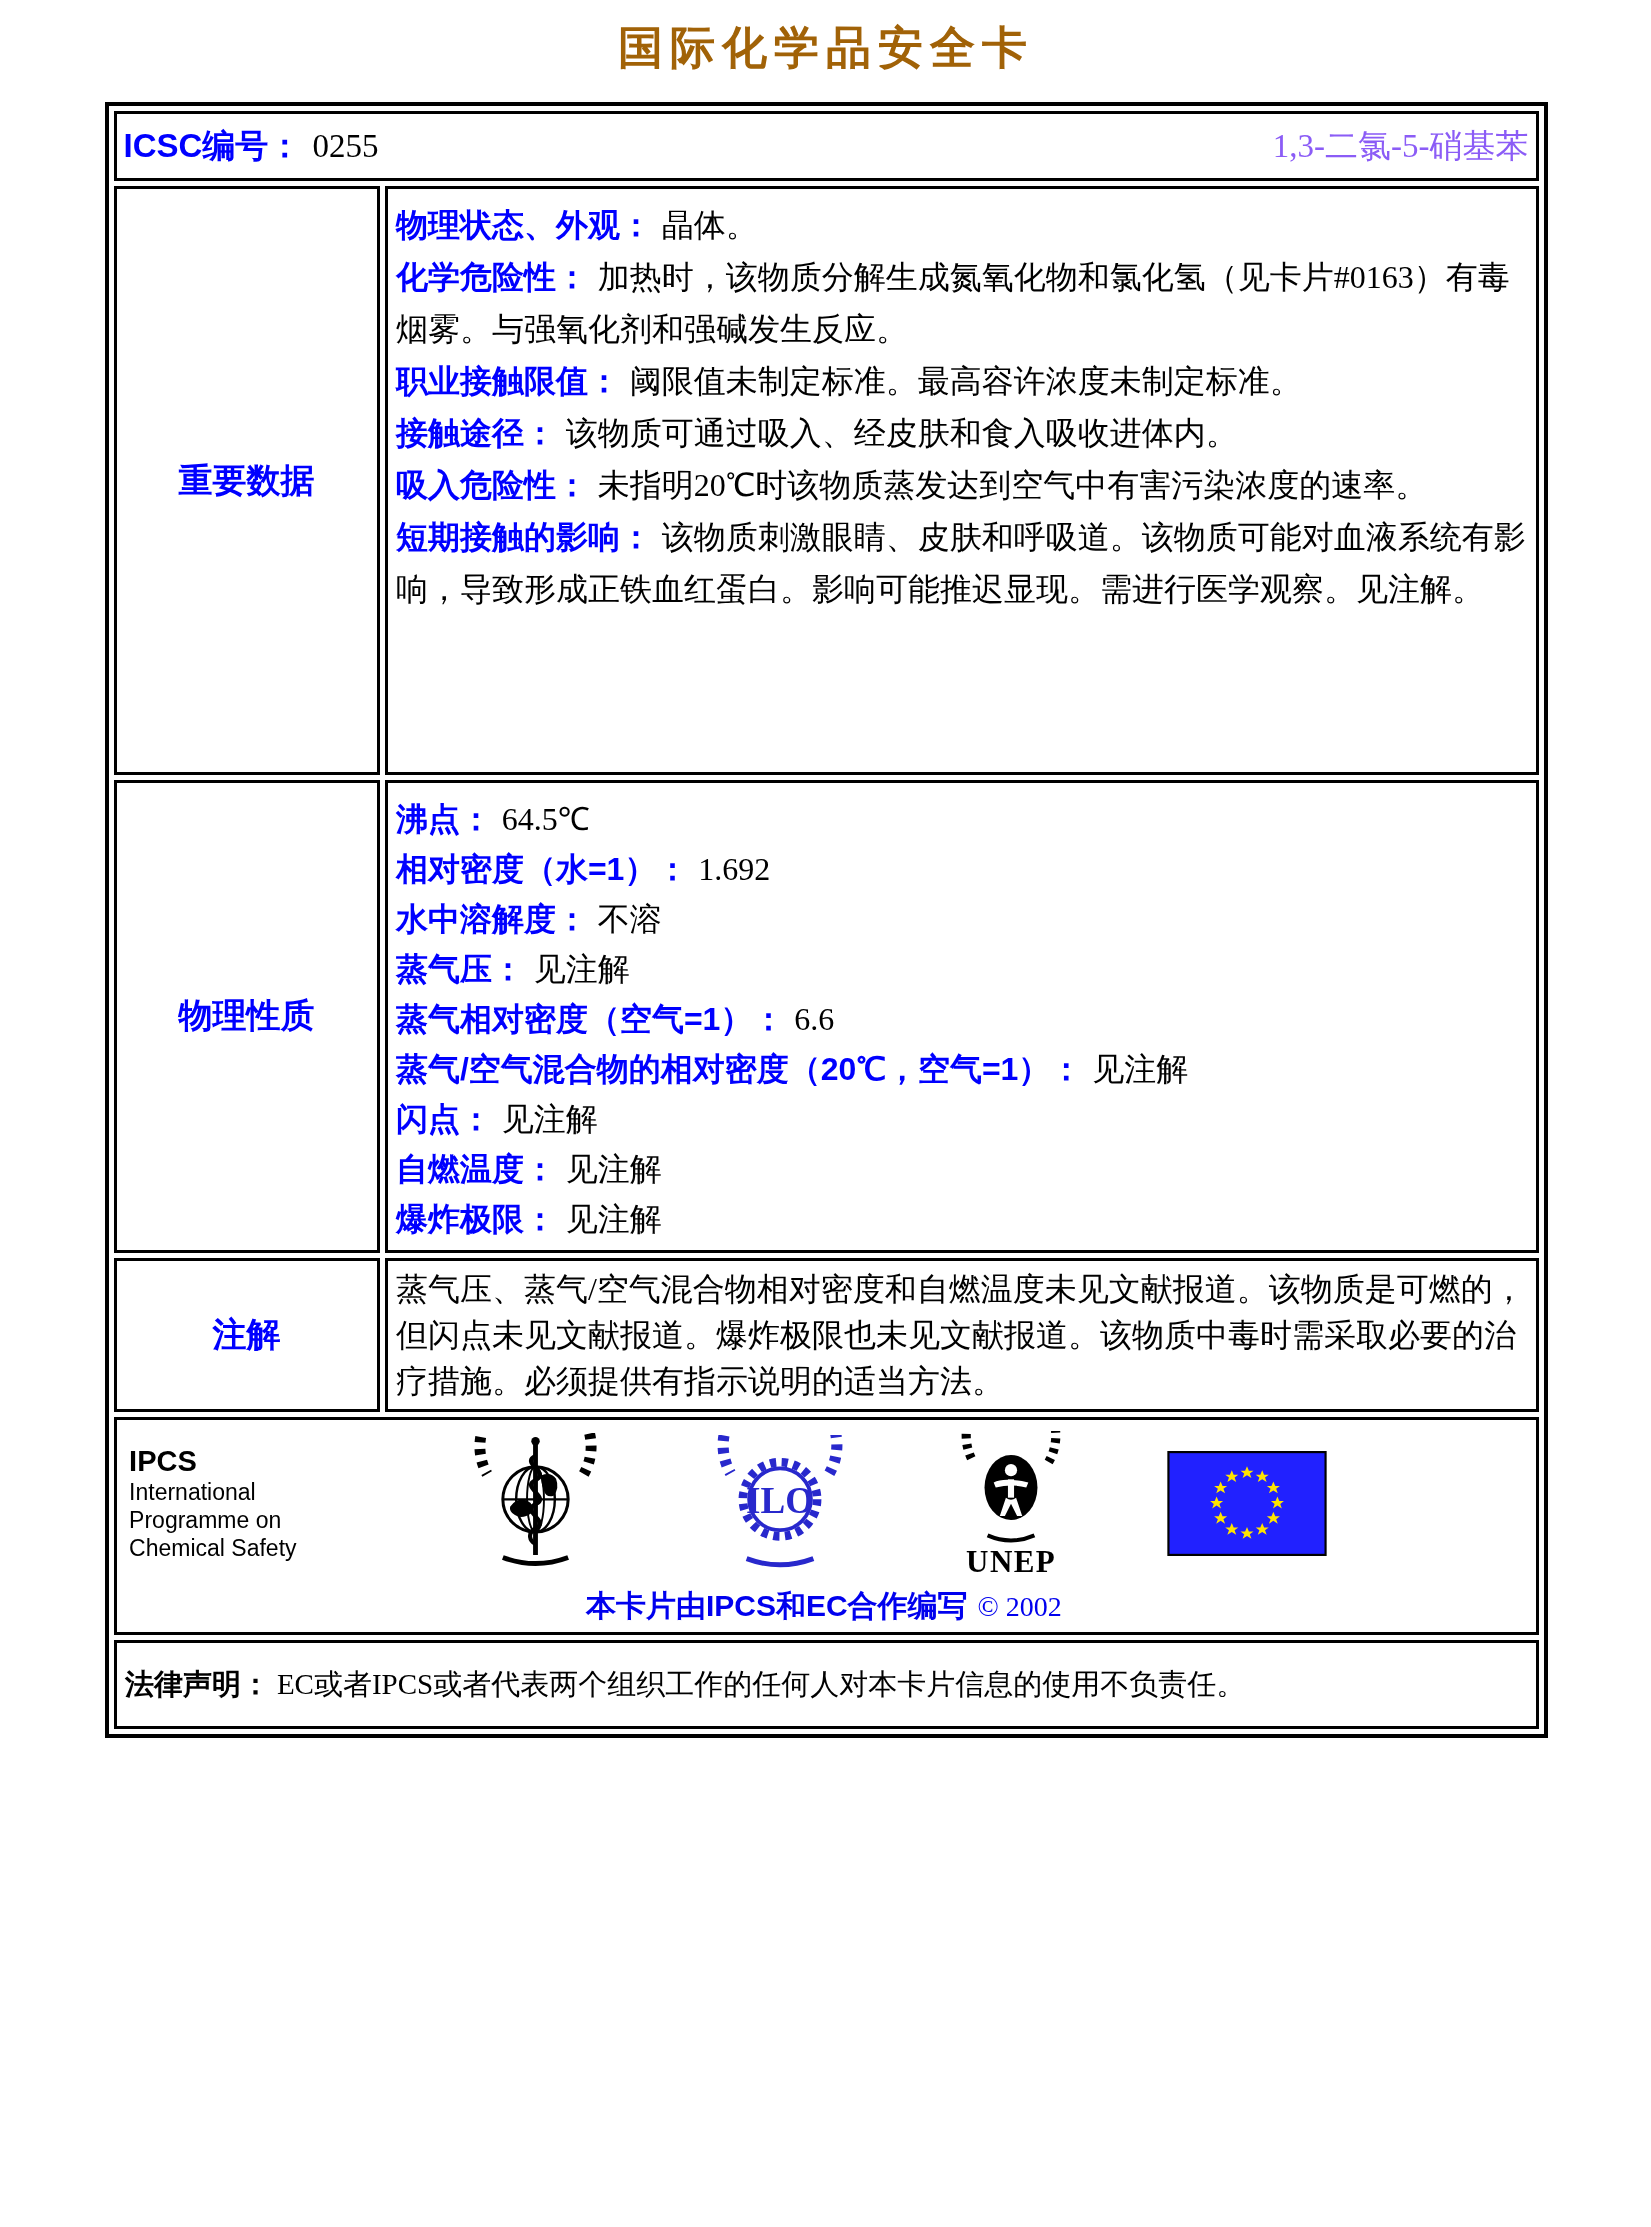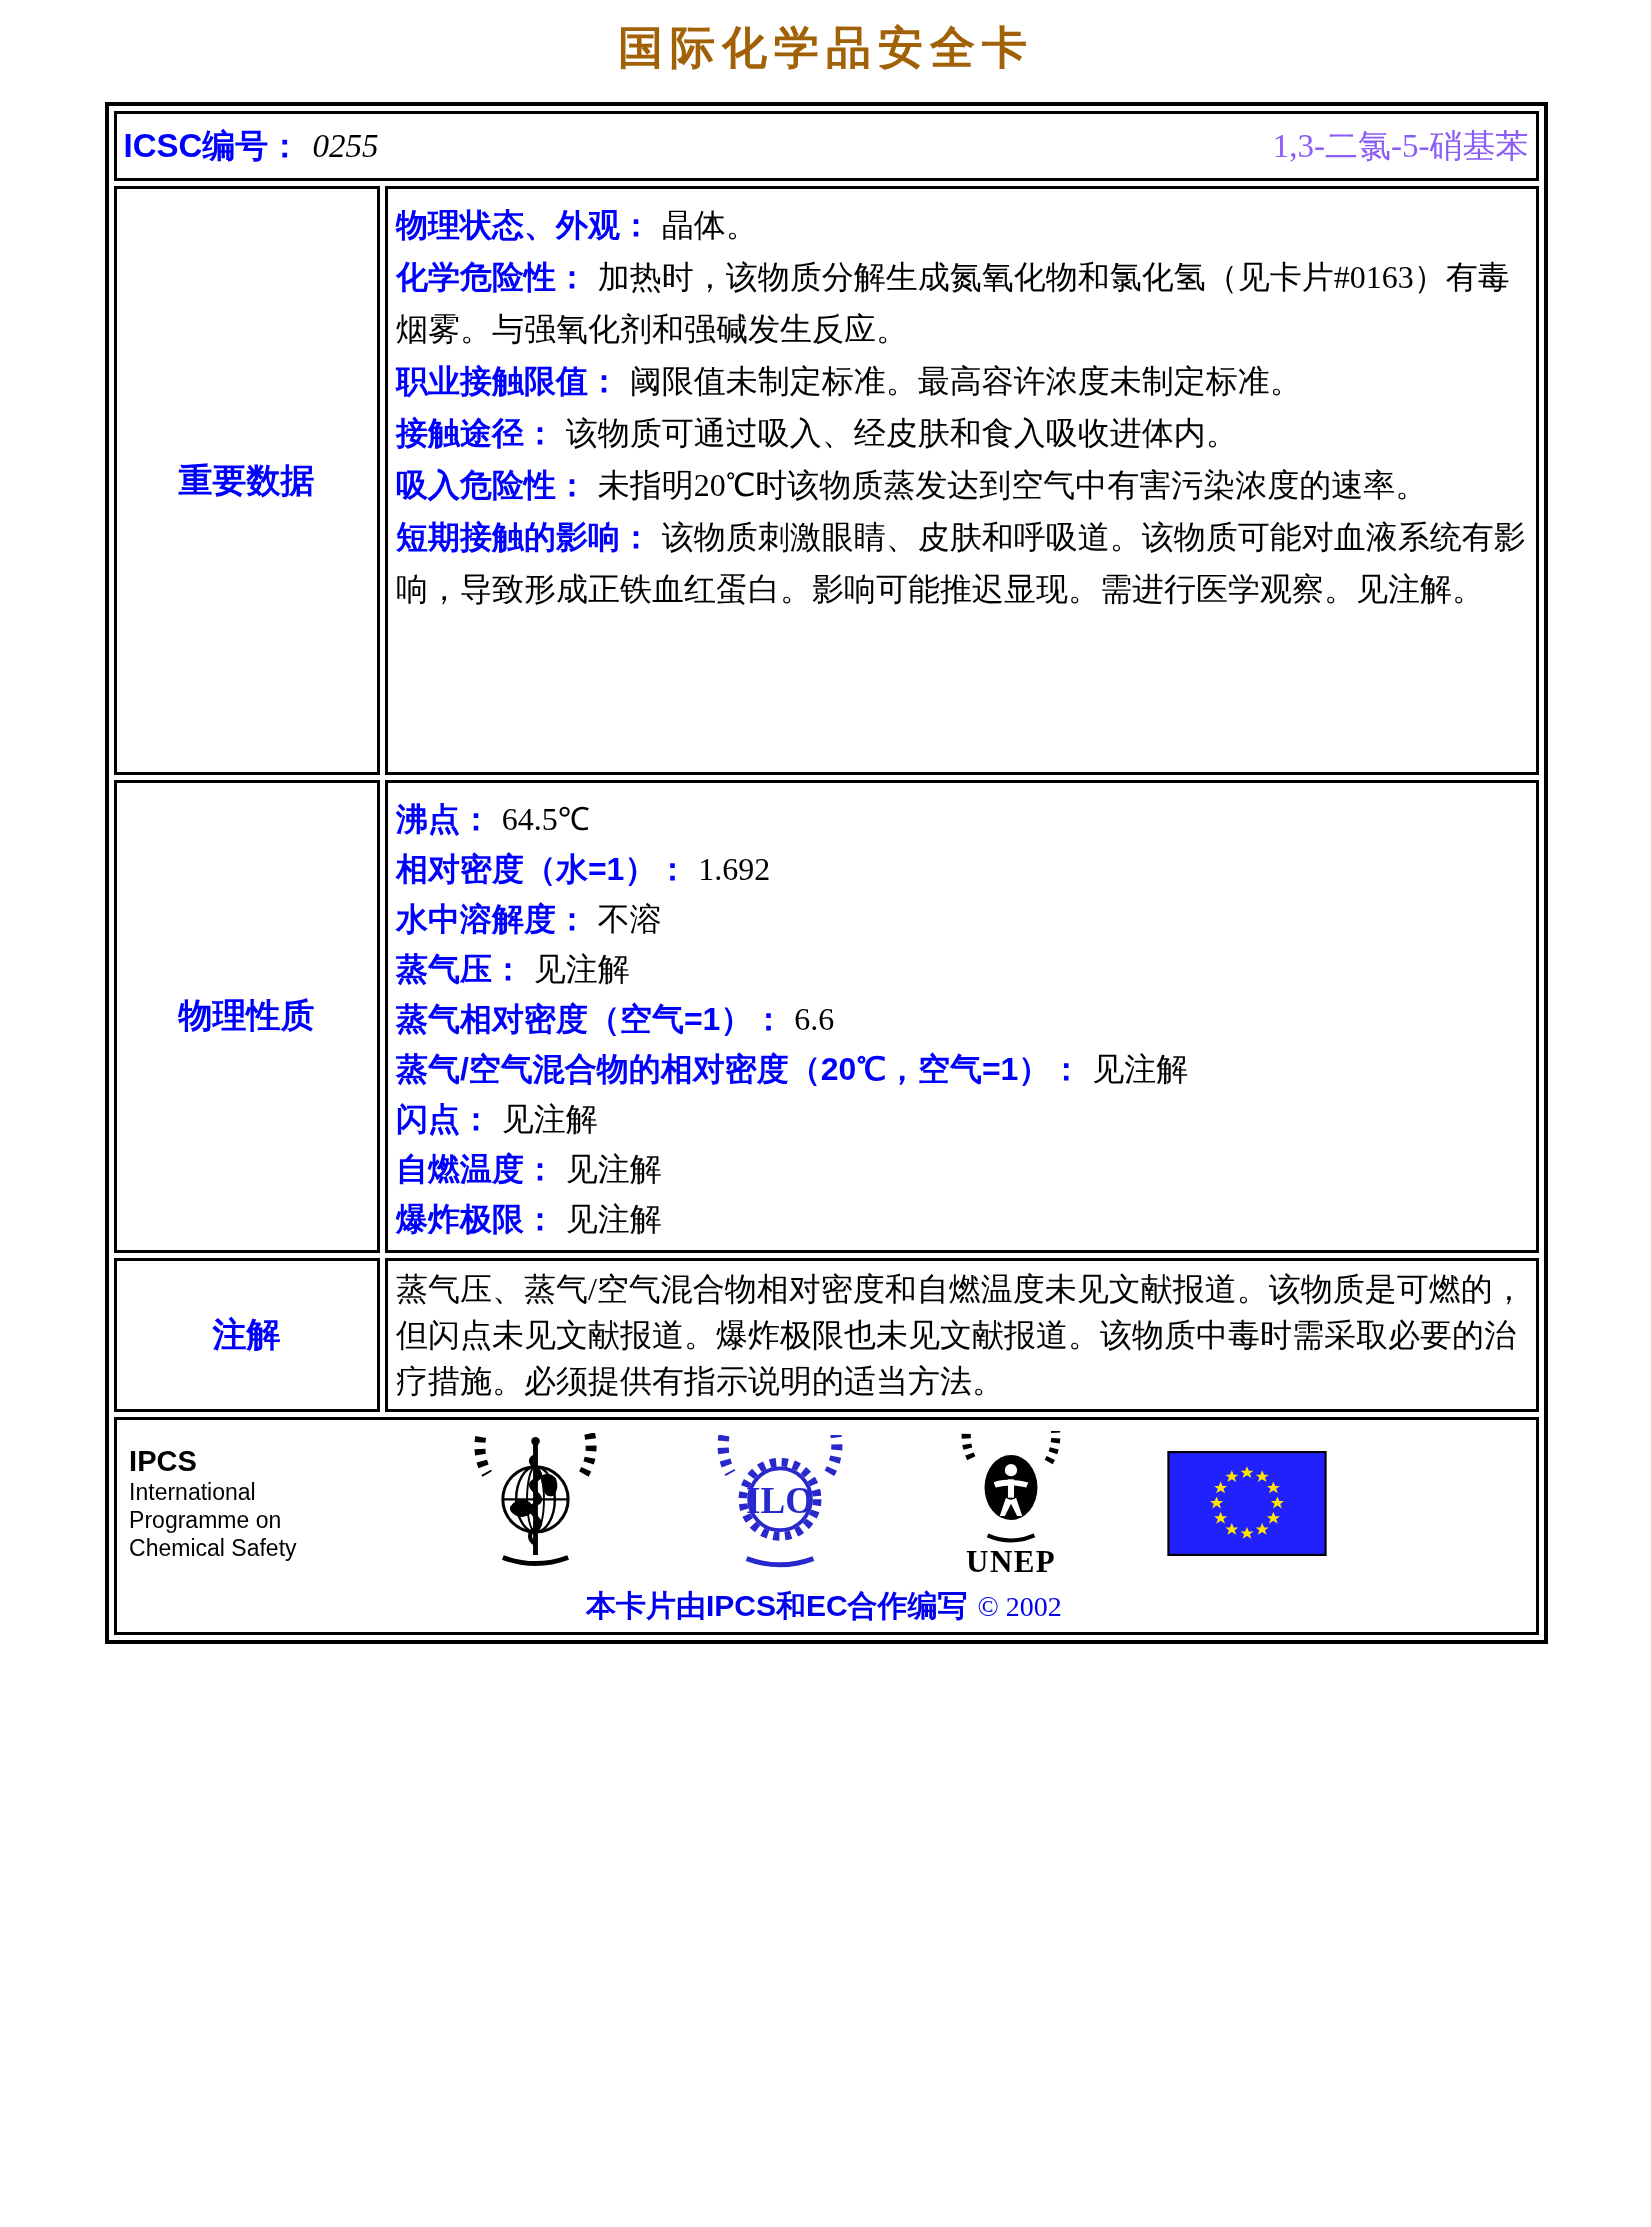--- a/index.html
+++ b/index.html
@@ -28,21 +28,21 @@
   td { border: 3.5px solid #000; background: #fff; }
   col.label-col { width: 266px; }
 
   
   td.header-cell { height: 64px; padding: 0 7px; }
   .header-inner { display: flex; justify-content: space-between; align-items: center; }
   .icsc-label {
     font-family: "Liberation Sans", sans-serif;
     font-weight: bold; color: #0000FF; font-size: 33px;
   }
-  .icsc-number { font-size: 33px; color: #000; margin-left: 11.2px; font-style: italic; }
+  .icsc-number { font-size: 33px; color: #000; margin-left: 11.2px; }
   .chem-name { font-size: 33px; color: #8b5cf6; }
 
   
   td.row-label {
     text-align: center; vertical-align: middle;
     font-family: "Liberation Sans", sans-serif;
     font-weight: bold; color: #0000FF; font-size: 34px;
   }
 
   
@@ -224,15 +224,20 @@
           </svg>
         </div>
       </div>
 
       <div class="caption-line">
         <span class="caption-main">本卡片由IPCS和EC合作编写</span><span class="caption-year">© 2002</span>
       </div>
     </td>
   </tr>
 
+  <tr>
+    <td class="cell-legal" colspan="2">
+      <span class="legal-label">法律声明：</span><span class="legal-text">EC或者IPCS或者代表两个组织工作的任何人对本卡片信息的使用不负责任。</span>
+    </td>
+  </tr>
 </tbody>
   </table>
 
 
 </body></html>

